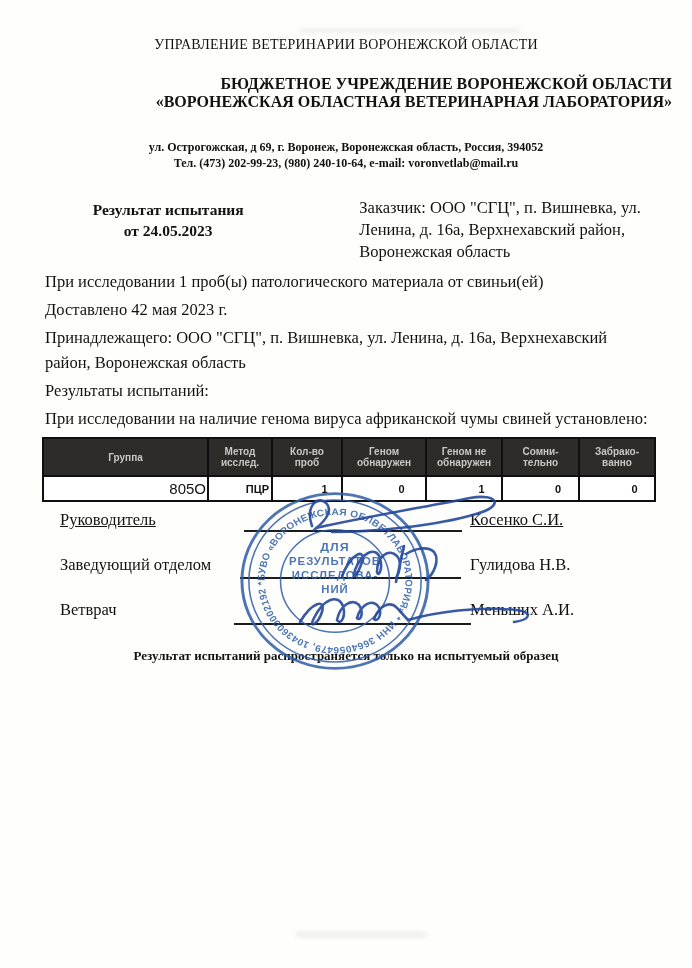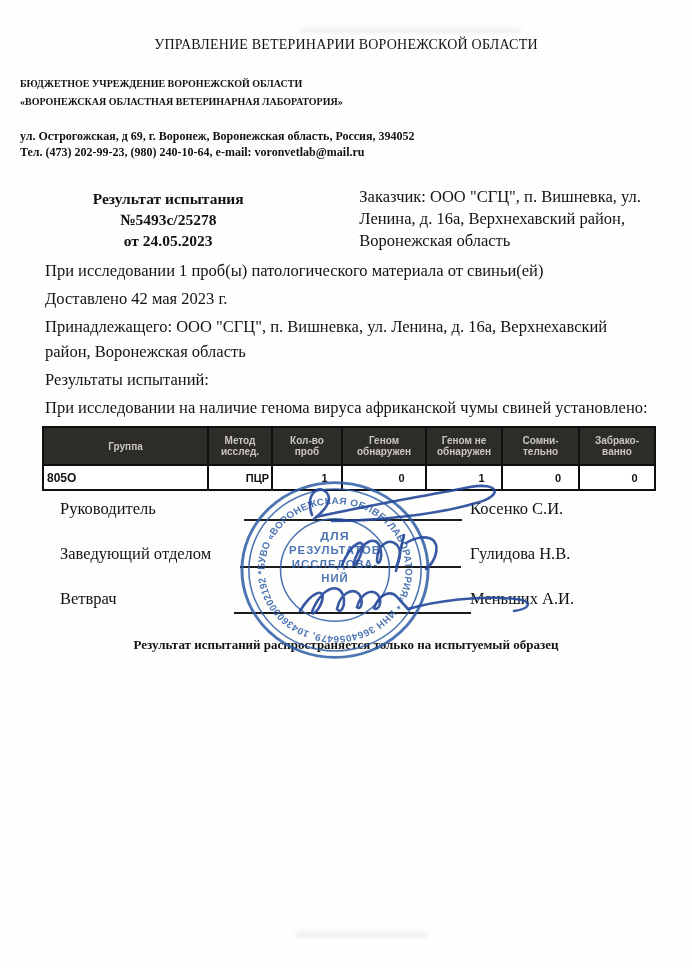--- a/index.html
+++ b/index.html
@@ -14,25 +14,25 @@
   }
   .scan-artifact-top {
     position:absolute; top:28px; left:300px; width:220px; height:5px;
     background:#efefee; filter:blur(2px);
   }
   .dept {
     margin:37px 20px 0; text-align:center;
     font-size:14px; letter-spacing:.2px;
   }
   .org {
-    margin:22px 20px 0; text-align:left;
-    font-weight:bold; font-size:10px; line-height:18px;
+    margin:22px 20px 0; text-align:right;
+    font-weight:bold; font-size:16px; line-height:18px;
   }
   .addr {
-    margin:18px 20px 0; 
+    margin:29px 20px 0; text-align:center;
     font-weight:bold; font-size:12px; line-height:15.5px;
   }
   .info-row { display:flex; margin:26px 45px 0; }
   .result-block {
     width:250px; text-align:center; padding-top:2px;
     font-weight:bold; font-size:15.5px; line-height:21px;
   }
   .customer-block {
     margin-left:68px; width:292px;
     font-size:16.5px; line-height:22px;
@@ -48,30 +48,30 @@
   table.results th {
     background:#2e2c29; color:#c9c6c0;
     font-size:10px; font-weight:bold; line-height:11px;
     border:2px solid #0f0f0f; padding:2px 10px; height:32px;
     vertical-align:middle; text-align:center;
   }
   table.results td {
     border:2px solid #0f0f0f; font-size:11px; height:21px;
     text-align:center; font-weight:bold; background:#fff;padding-left:36px;
   }
-  table.results td.first { text-align:left; padding-left:3px; font-weight:bold; font-size:12px; }
+  table.results td.first { text-align:right; padding-left:3px; font-weight:normal; font-size:15px; }
 
   .sig-area { position:relative; height:134px; margin-top:4px; overflow:visible; }
   .sig-label { position:absolute; left:60px; font-size:16.5px; white-space:nowrap; }
   .sig-name  { position:absolute; left:470px; font-size:16.5px; white-space:nowrap; }
   .sig-line  { position:absolute; height:0; border-top:2px solid #1c1c1c; }
   .line-1 { top:24px; left:244px; width:218px; }
   .line-2 { top:71px; left:240px; width:221px; }
   .line-3 { top:117px; left:234px; width:237px; }
-  .row1 { top:4px; } .row2 { top:49px; } .row3 { top:94px; }
+  .row1 { top:4px;text-decoration:underline; } .row2 { top:49px; } .row3 { top:94px; }
 
   .stamp-svg { position:absolute; left:236px; top:-18px; opacity:.85; }
   .sign-svg  { position:absolute; left:0; top:0; overflow:visible; }
 
   .footer-note {
     margin:8px 0 0; text-align:center;
     font-weight:bold; font-size:13px;
   }
   .scan-artifact-bottom {
     position:absolute; top:932px; left:296px; width:130px; height:5px;
@@ -93,21 +93,20 @@
   </div>
 
   <div class="addr">
     <div>ул. Острогожская, д 69, г. Воронеж, Воронежская область, Россия, 394052</div>
     <div>Тел. (473) 202-99-23, (980) 240-10-64, e-mail: voronvetlab@mail.ru</div>
   </div>
 
   <div class="info-row">
     <div class="result-block">
       <div>Результат испытания</div>
-      <div>№5493с/25278</div>
       <div>от 24.05.2023</div>
     </div>
     <div class="customer-block">Заказчик: ООО "СГЦ", п. Вишневка, ул. Ленина, д. 16а, Верхнехавский район, Воронежская область</div>
   </div>
 
   <div class="body-text">
     <p>При исследовании 1 проб(ы) патологического материала от свиньи(ей)</p>
     <p>Доставлено 42 мая 2023 г.</p>
     <p>Принадлежащего: ООО "СГЦ", п. Вишневка, ул. Ленина, д. 16а, Верхнехавский район, Воронежская область</p>
     <p>Результаты испытаний:</p>

